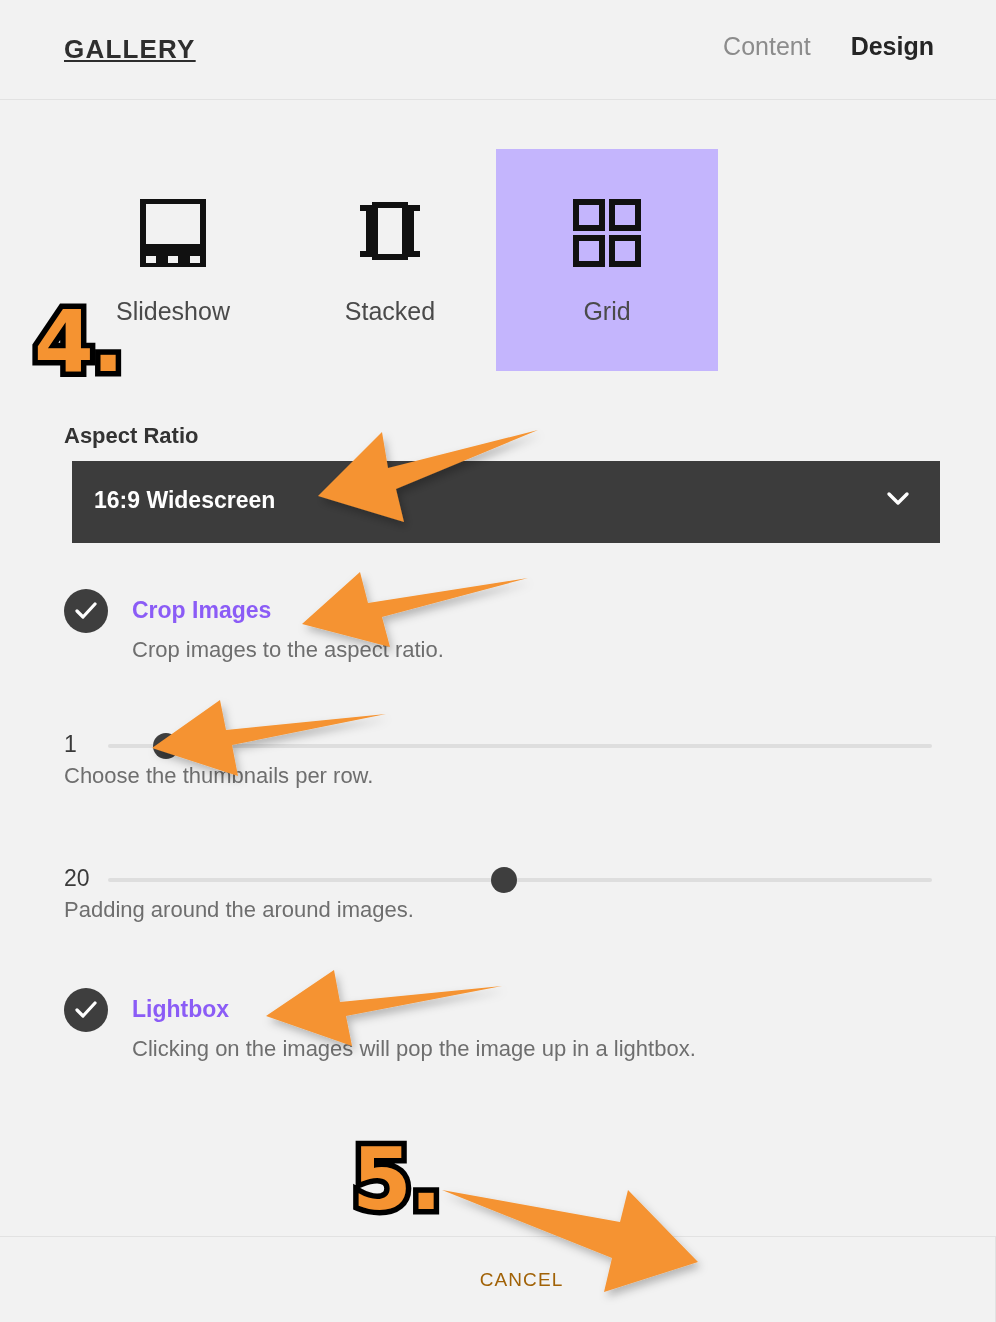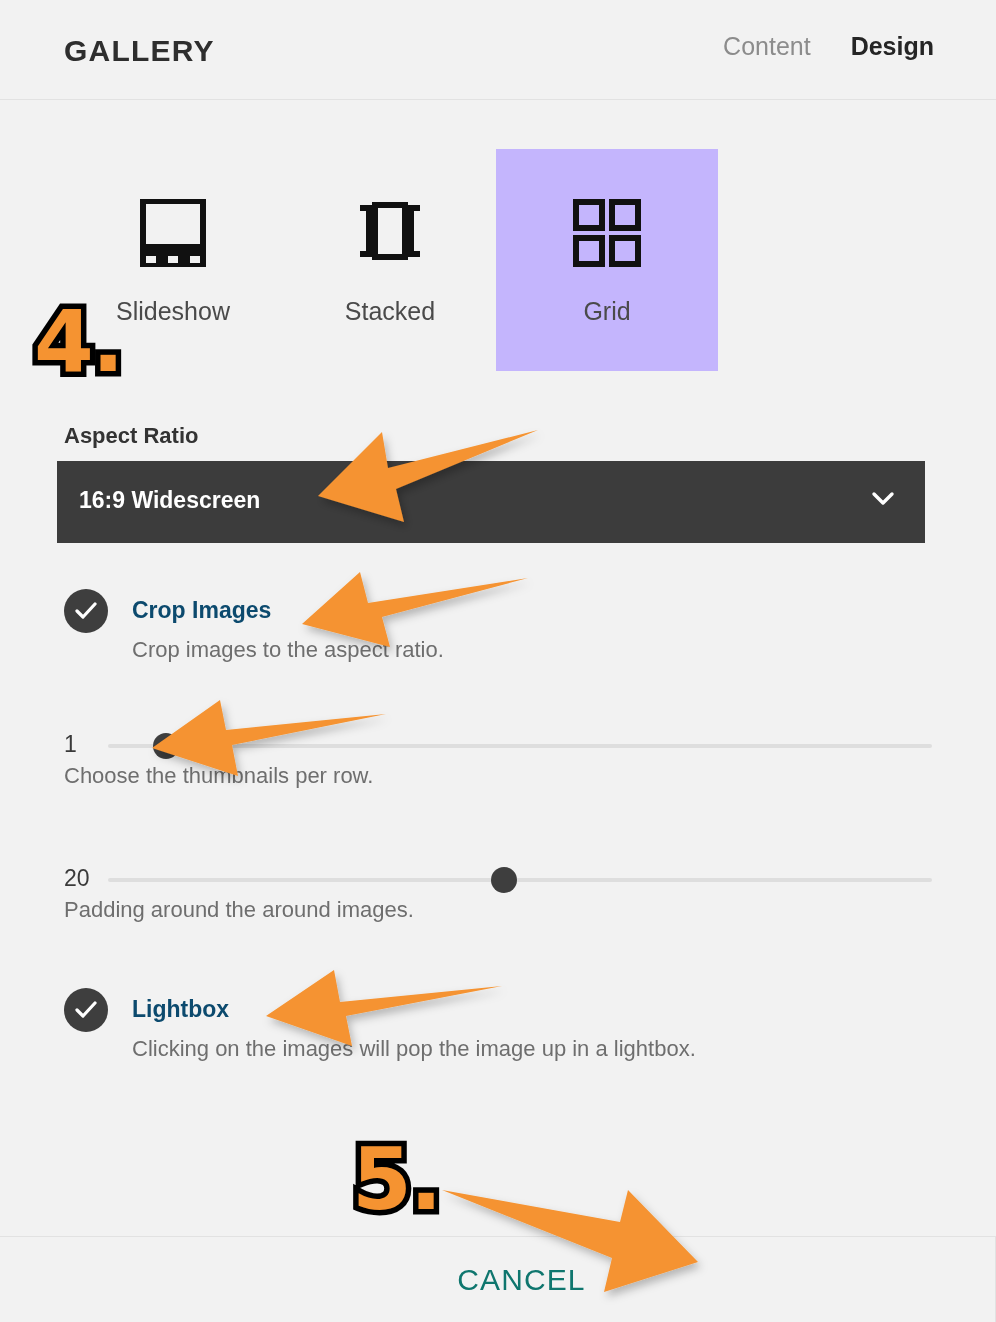--- a/index.html
+++ b/index.html
@@ -23,24 +23,25 @@
     width: 996px;
     height: 100px;
     background: #F2F2F2;
     border-bottom: 1px solid #E2E2E2;
     box-sizing: border-box;
   }
   .header-title {
     position: absolute;
     left: 64px;
     top: 34px;
-    font-size: 30px;
+    font-size: 26px;
     letter-spacing: 1.2px;
     color: #2E2E2E;
     font-weight: 700;
+    text-decoration: underline;
   }
   .header-tabs {
     position: absolute;
     right: 62px;
     top: 32px;
     display: flex;
     align-items: baseline;
     gap: 40px;
   }
   .tab {
@@ -93,21 +94,21 @@
   .section-label {
     position: absolute;
     left: 64px;
     font-size: 22px;
     font-weight: 700;
     color: #333333;
   }
 
   .select-bar {
     position: absolute;
-    left: 57px;
+    left: 72px;
     width: 868px;
     height: 82px;
     background: #3C3C3C;
     cursor: pointer;
   }
   .select-value {
     position: absolute;
     left: 22px;
     top: 26px;
     color: #FFFFFF;
@@ -142,21 +143,21 @@
     position: absolute;
     left: 11px;
     top: 12px;
   }
   .check-title {
     position: absolute;
     left: 68px;
     top: 8px;
     font-size: 23px;
     font-weight: 700;
-    color: #0c4a6e;
+    color: #8b5cf6;
     white-space: nowrap;
   }
   .check-sub {
     position: absolute;
     left: 68px;
     top: 48px;
     font-size: 22px;
     color: #6E6E6E;
     white-space: nowrap;
   }
@@ -212,23 +213,23 @@
     height: 85px;
     border-top: 1px solid #E2E2E2;
     display: flex;
     background: #F2F2F2;
   }
   .footer-btn {
     flex: 1;
     display: flex;
     align-items: center;
     justify-content: center;
-    font-size: 30px;
+    font-size: 19px;
     letter-spacing: 1.1px;
-    color: #0f766e;
+    color: #a16207;
     cursor: pointer;
     margin-left: 48px;
   }
   .footer-btn.cancel {
     border-right: 1px solid #E2E2E2;
   }
 
   
   .overlay {
     position: absolute;

